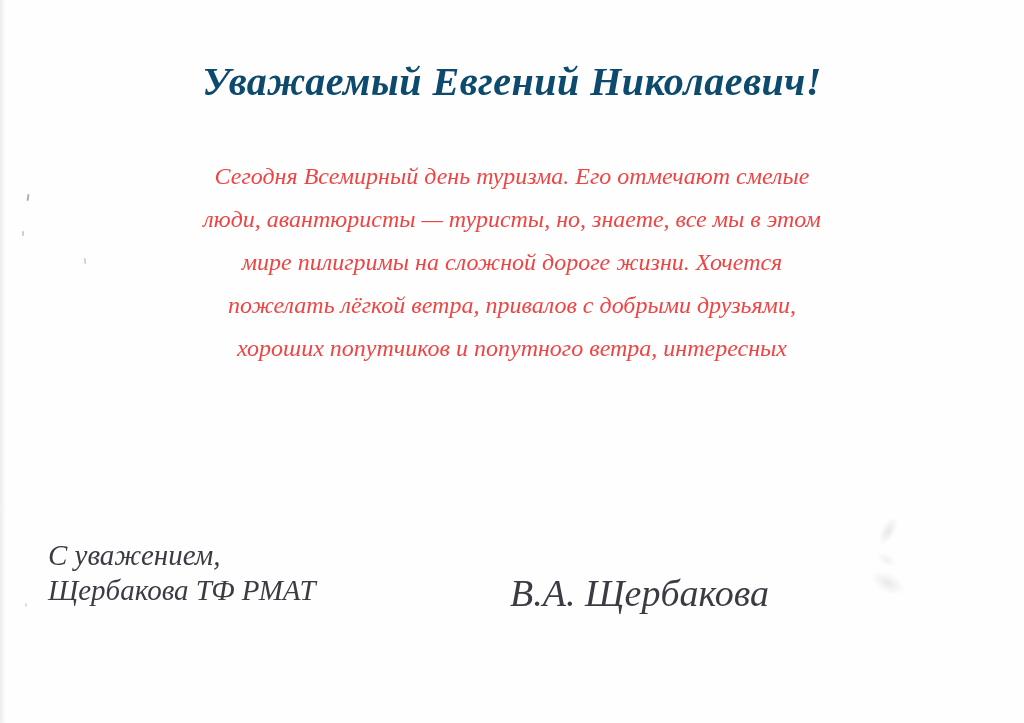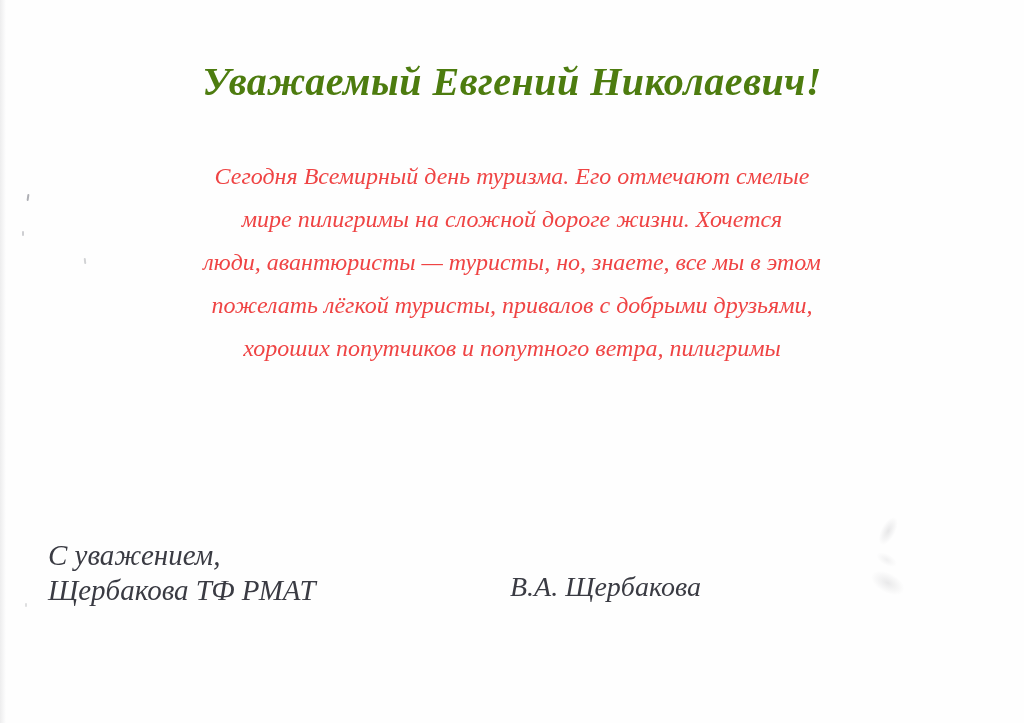--- a/index.html
+++ b/index.html
@@ -27,21 +27,21 @@
   .heading {
     position: absolute;
     left: 0;
     top: 58px;
     width: 1024px;
     text-align: center;
     font-size: 40px;
     font-weight: bold;
     font-style: italic;
     letter-spacing: 0.5px;
-    color: #4d7c0f;
+    color: #0c4a6e;
     white-space: nowrap;
   }
   .body-block {
     position: absolute;
     left: 0;
     top: 155px;
     width: 1024px;
     text-align: center;
     font-style: italic;
     font-size: 24px;
@@ -58,21 +58,21 @@
     font-style: italic;
     font-size: 29px;
     line-height: 35px;
     color: #3a3b43;
   }
   .signature-name {
     position: absolute;
     left: 510px;
     top: 571px;
     font-style: italic;
-    font-size: 28px;
+    font-size: 38px;
     color: #3a3b43;
     white-space: nowrap;
   }
   
   .smudge {
     position: absolute;
     left: 856px;
     top: 516px;
     width: 70px;
     height: 92px;
@@ -98,24 +98,24 @@
 <body>
 
 <div class="page">
 
   <div class="edge-shade"></div>
 
   <div class="heading">Уважаемый Евгений Николаевич!</div>
 
   <div class="body-block">
     <div class="body-line">Сегодня Всемирный день туризма. Его отмечают смелые</div>
+    <div class="body-line">люди, авантюристы — туристы, но, знаете, все мы в этом</div>
     <div class="body-line">мире пилигримы на сложной дороге жизни. Хочется</div>
-    <div class="body-line">люди, авантюристы — туристы, но, знаете, все мы в этом</div>
-    <div class="body-line">пожелать лёгкой туристы, привалов с добрыми друзьями,</div>
-    <div class="body-line">хороших попутчиков и попутного ветра, пилигримы</div>
+    <div class="body-line">пожелать лёгкой ветра, привалов с добрыми друзьями,</div>
+    <div class="body-line">хороших попутчиков и попутного ветра, интересных</div>
   </div>
 
   <div class="closing">
     <div>С уважением,</div>
     <div>Щербакова ТФ РМАТ</div>
   </div>
 
   <div class="signature-name">В.А. Щербакова</div>
 
   <div class="smudge"></div>

